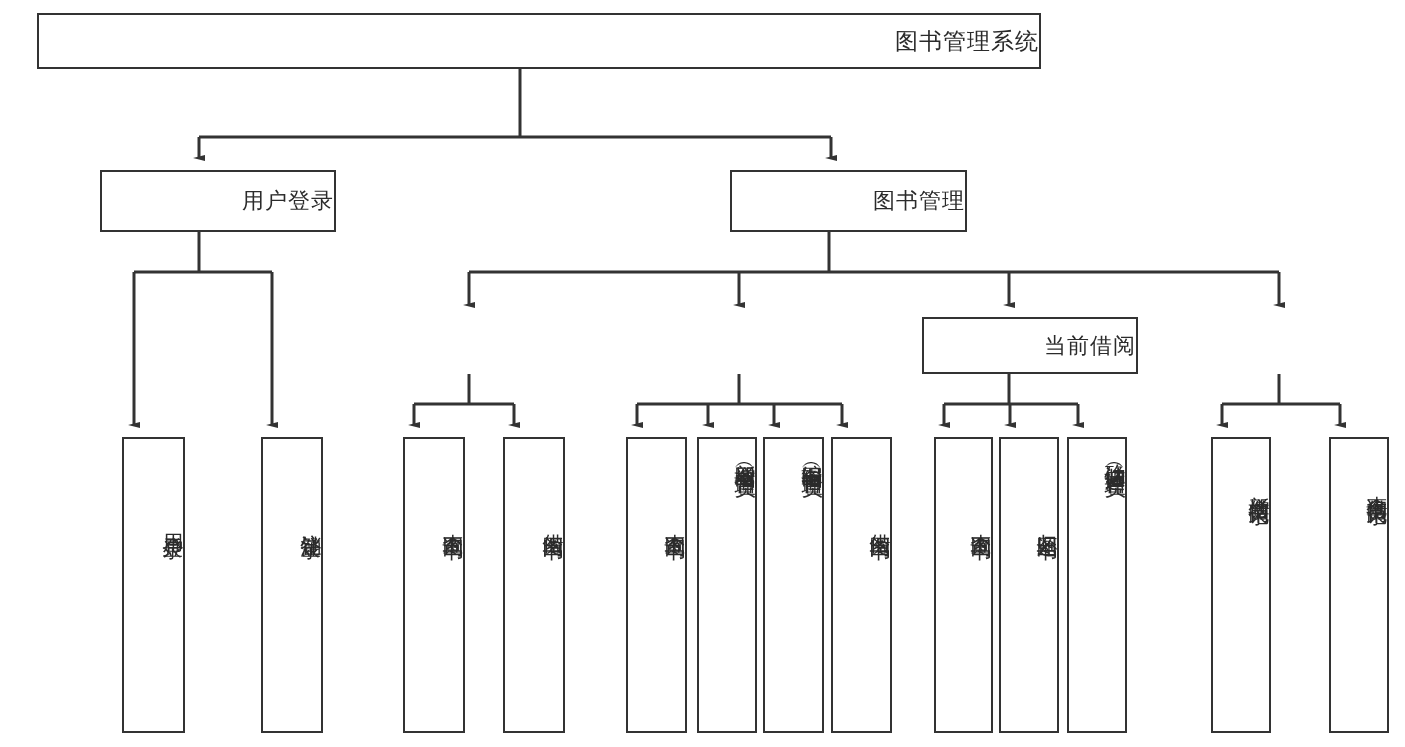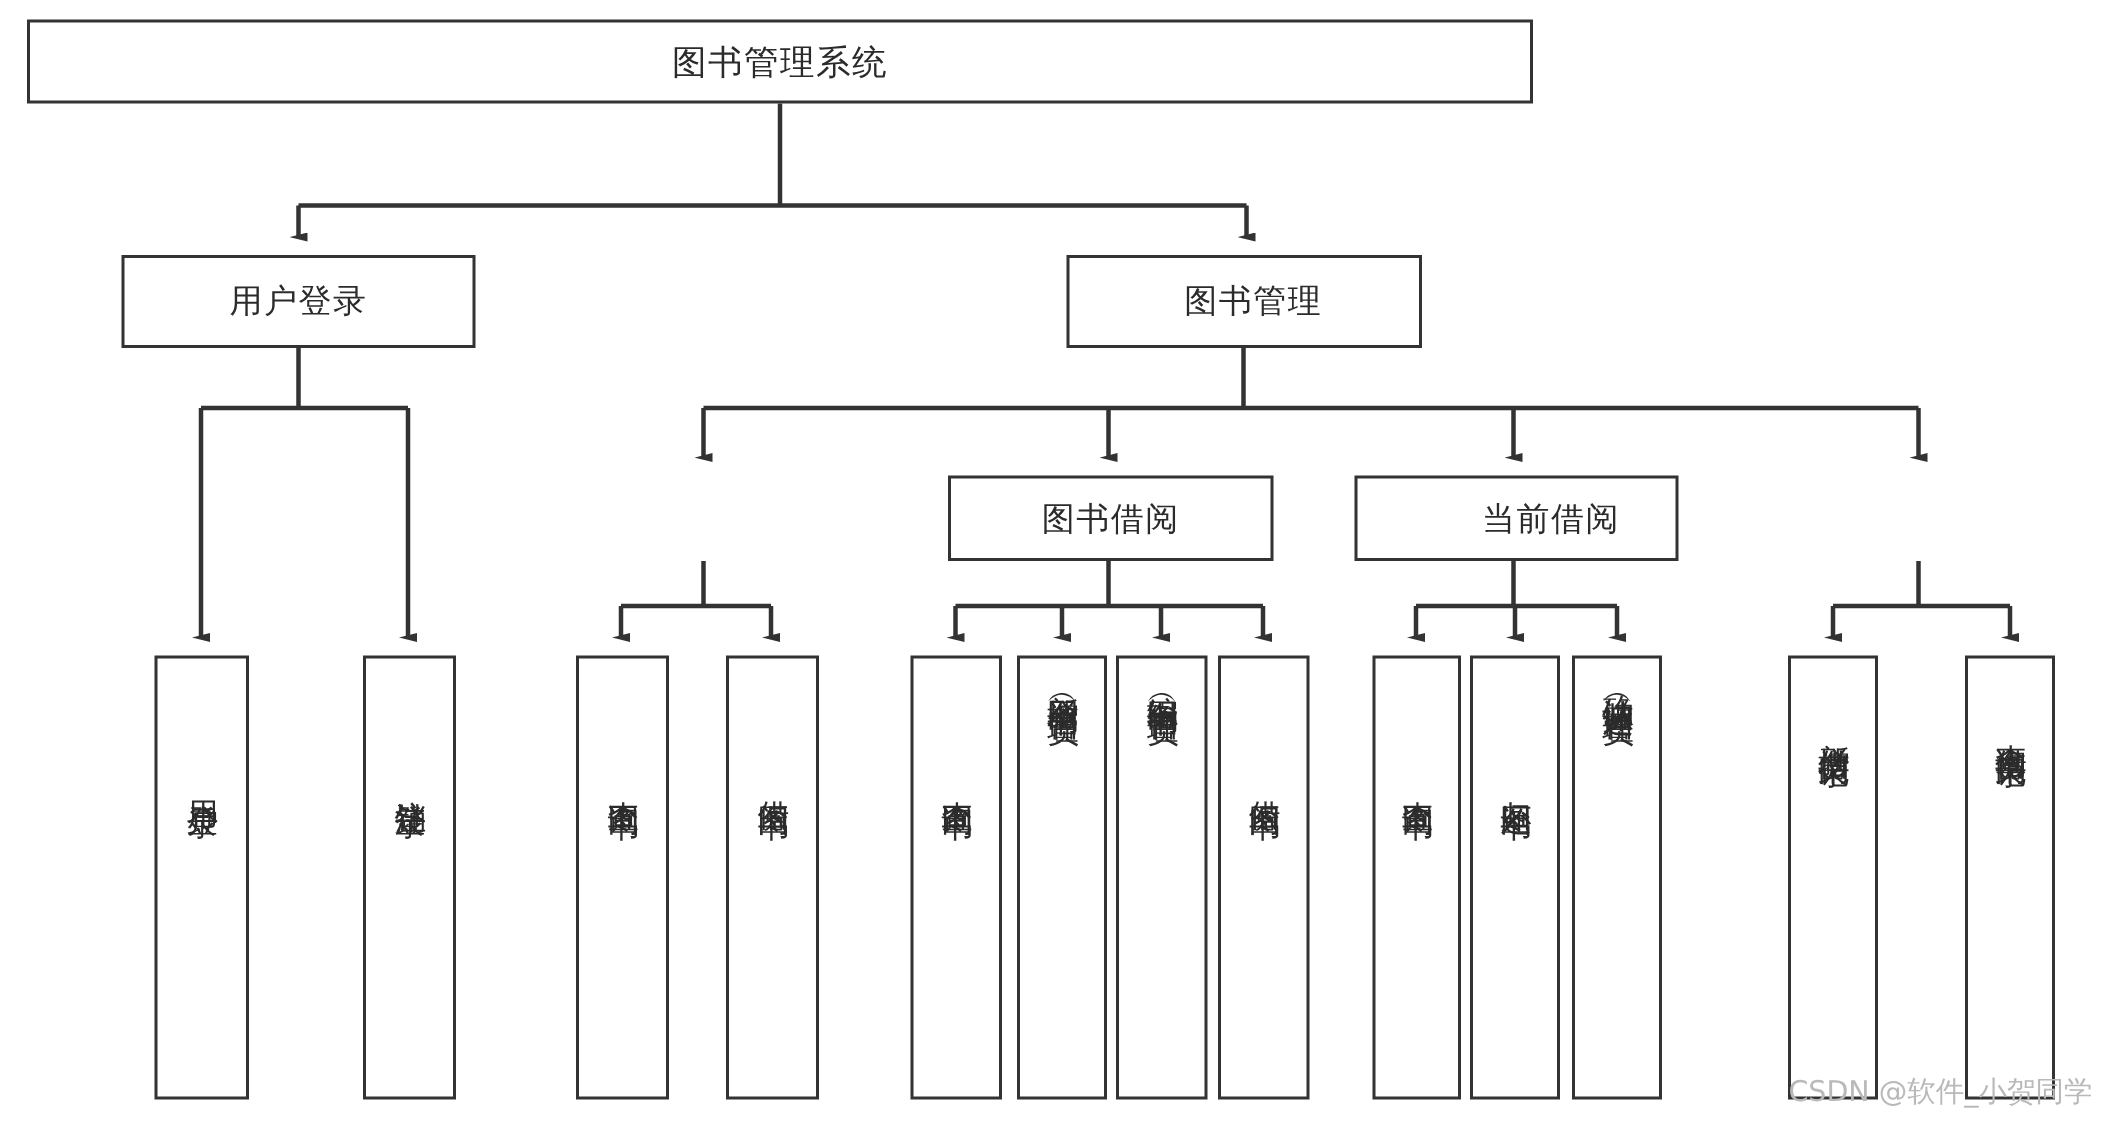--- a/index.html
+++ b/index.html
@@ -23,23 +23,24 @@
     height: 747px;
     pointer-events: none;
   }
   .node {
     position: absolute;
     box-sizing: border-box;
     border: 2.5px solid #333333;
     background: #ffffff;
     display: flex;
     align-items: center;
-    justify-content: center;
+    justify-content: flex-end;
     color: #2b2b2b;
     z-index: 2;
+    margin-left: 19px;
   }
   .node-h {
     font-size: 22px;
     letter-spacing: 1px;
     white-space: nowrap;
   }
   .node-root {
     font-size: 23px;
   }
   .node-v {
@@ -125,23 +126,20 @@
     <span>图书管理系统</span>
   </div>
 
   <div class="node node-h" style="left:81px; top:170px; width:236px; height:62px;">
     <span>用户登录</span>
   </div>
   <div class="node node-h" style="left:711px; top:170px; width:237px; height:62px;padding-left:12px;">
     <span>图书管理</span>
   </div>
 
-  <div class="node node-h" style="left:632px; top:317px; width:217px; height:57px;">
-    <span>图书借阅</span>
-  </div>
   <div class="node node-h" style="left:903px; top:317px; width:216px; height:57px;padding-left:46px;">
     <span>当前借阅</span>
   </div>
 
   <div class="node node-v" style="left:103px; top:437px; width:63px; height:296px; padding-top:78px;">
     <span class="vtext">用户登录</span>
   </div>
   <div class="node node-v" style="left:242px; top:437px; width:62px; height:296px; padding-top:78px;">
     <span class="vtext">注销登录</span>
   </div>
@@ -176,15 +174,14 @@
     <span class="vtext">确认归还（管理员）</span>
   </div>
 
   <div class="node node-v" style="left:1192px; top:437px; width:60px; height:296px; padding-top:40px;">
     <span class="vtext">新增借阅记录</span>
   </div>
   <div class="node node-v" style="left:1310px; top:437px; width:60px; height:296px; padding-top:40px;">
     <span class="vtext">查询借阅记录</span>
   </div>
 
-  <div class="watermark">CSDN @软件_小贺同学</div>
 
 </div>
 
 </body></html>

